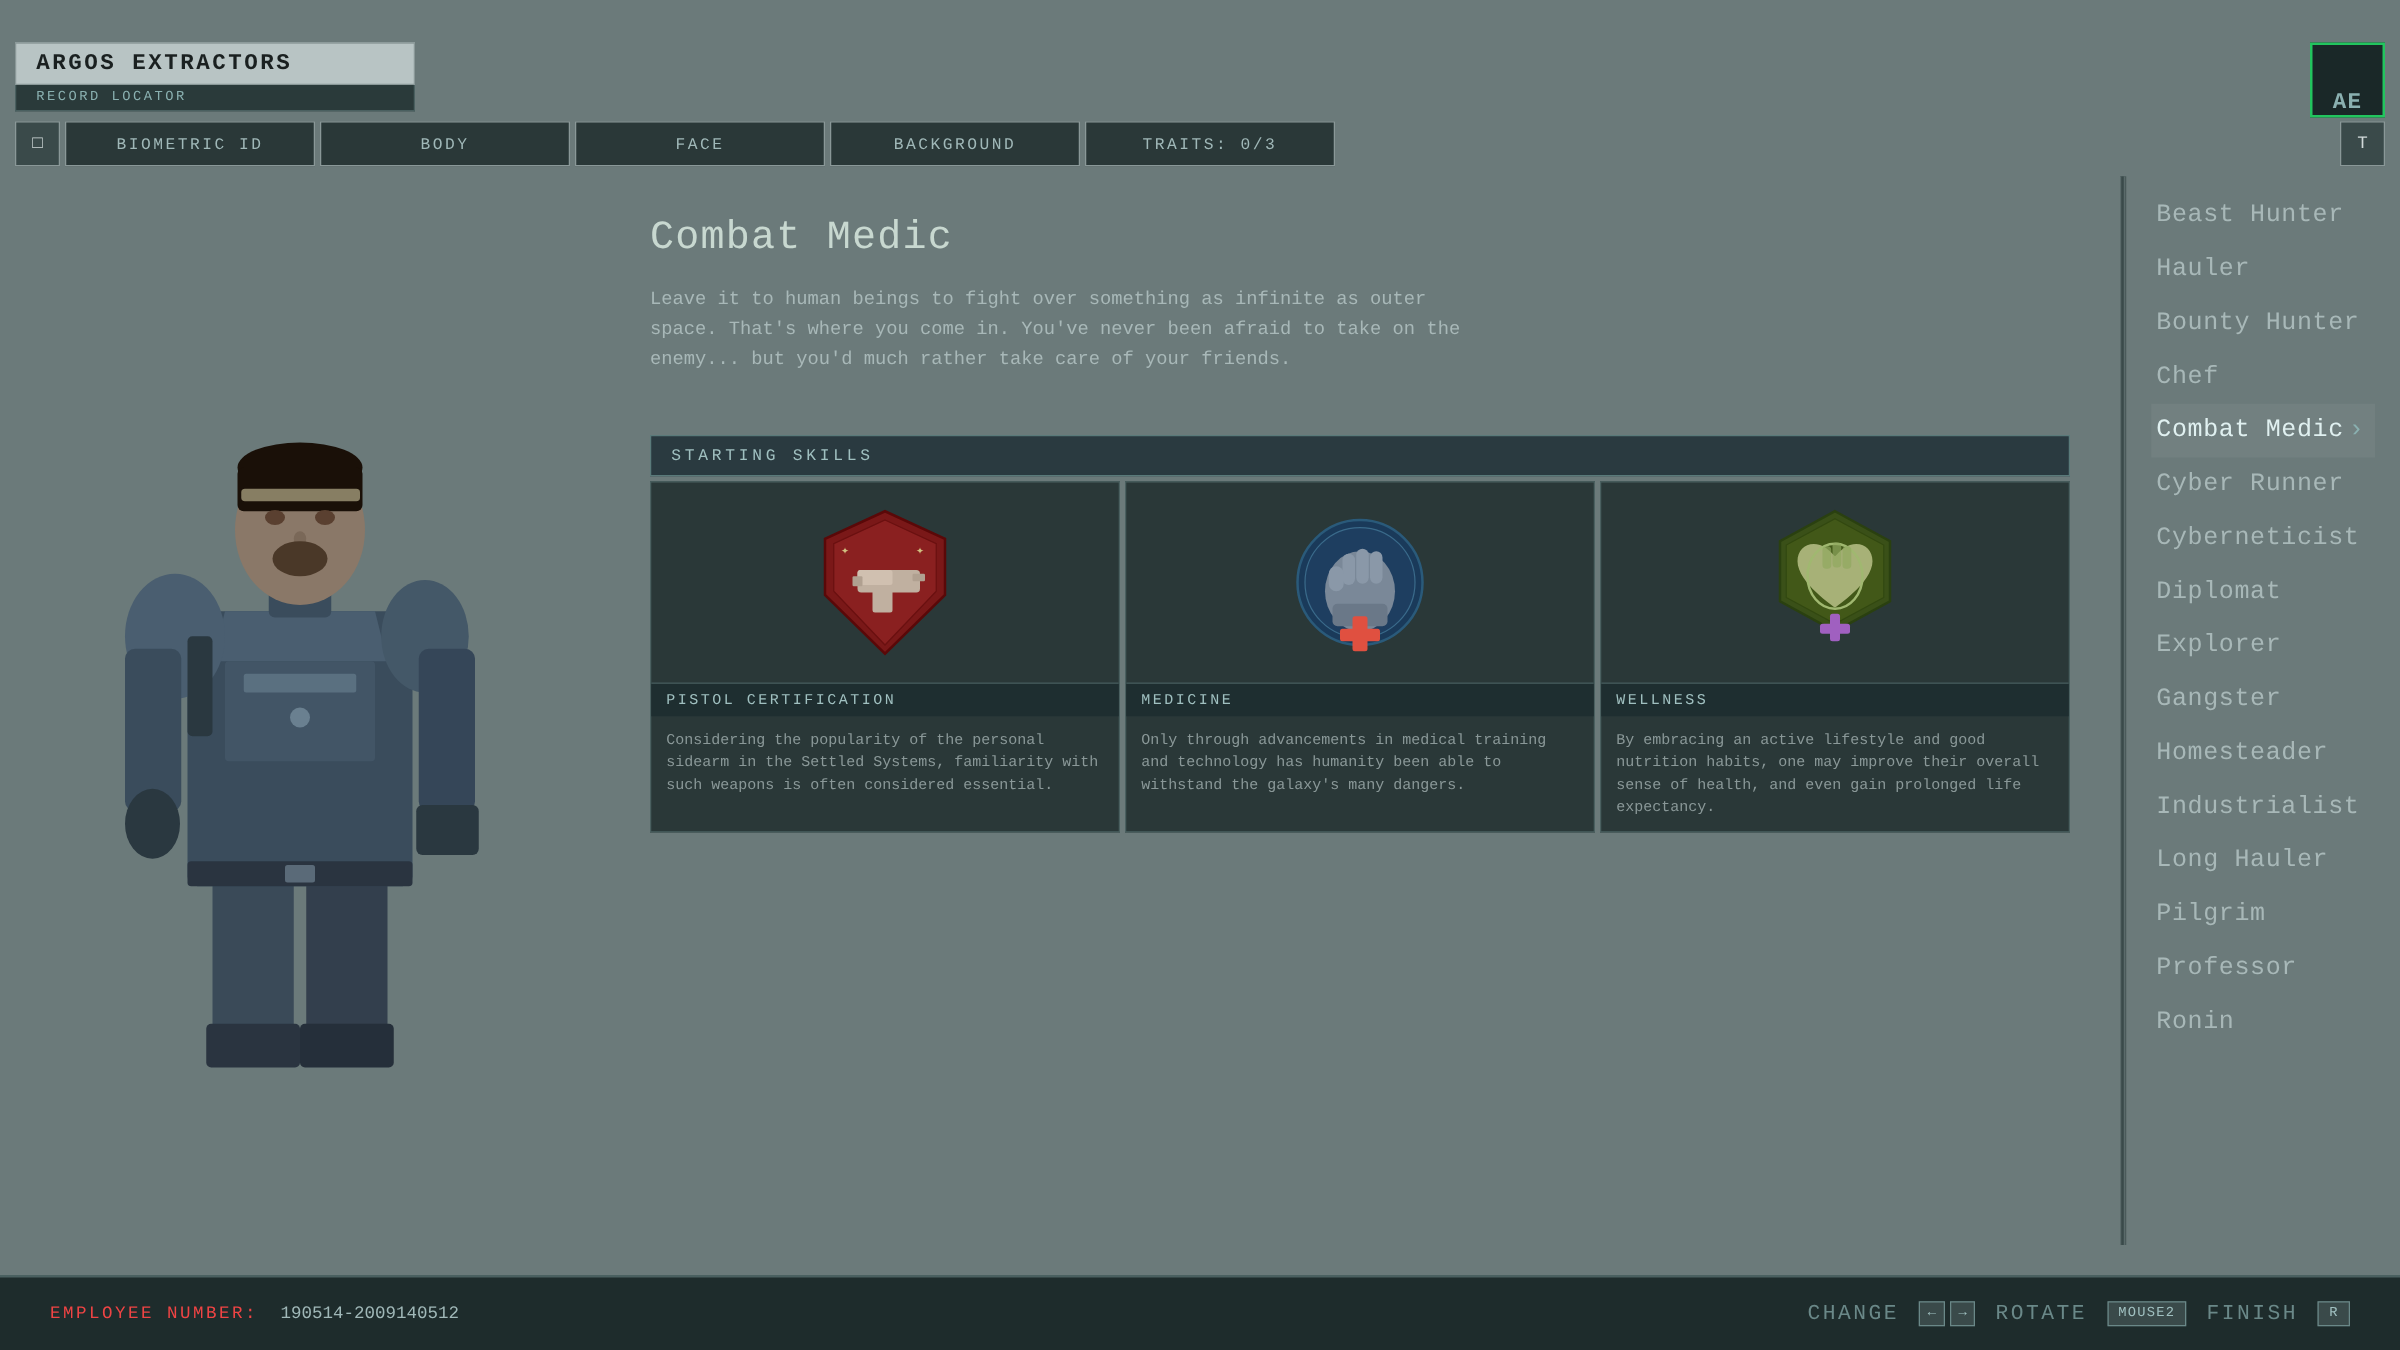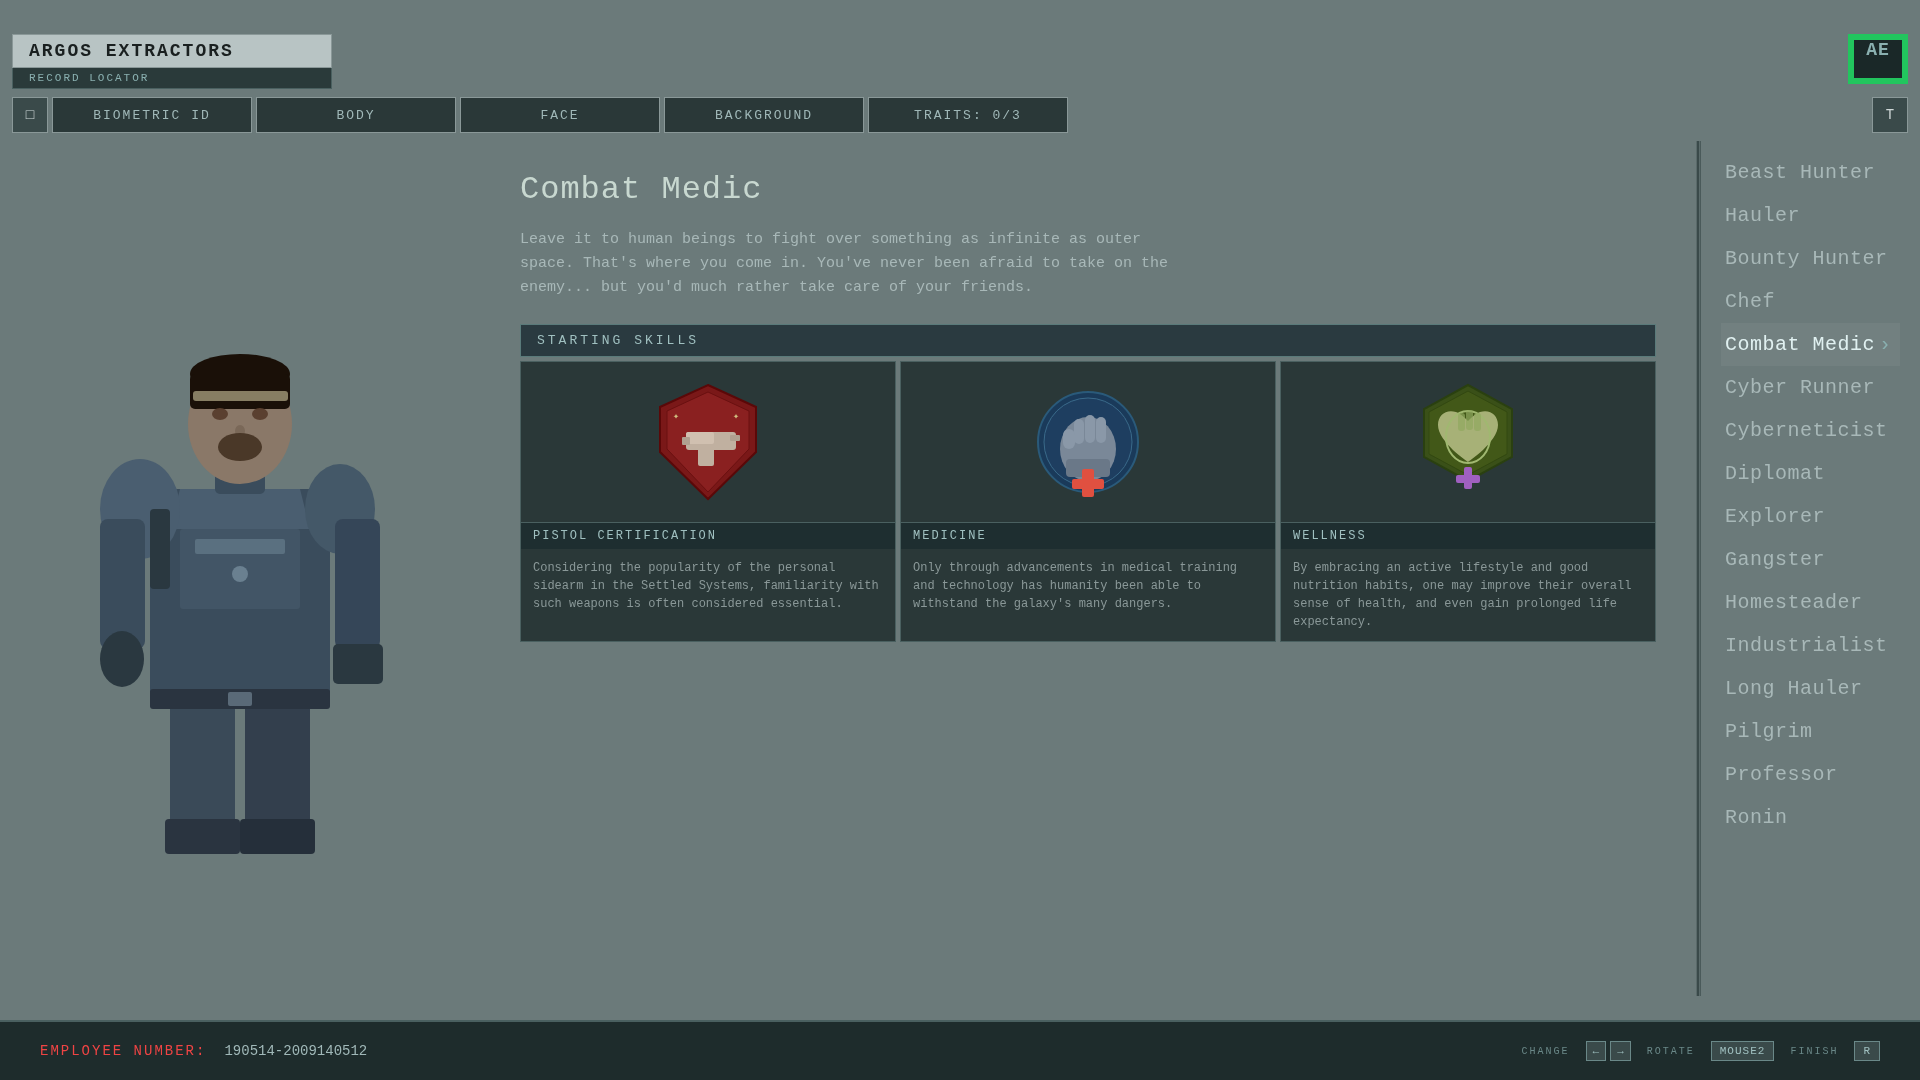--- a/index.html
+++ b/index.html
@@ -49,25 +49,25 @@
       padding: 4px 16px;
       border: 1px solid #4a6060;
       border-top: none;
     }
 
     .logo-block {
       position: absolute;
       right: 12px;
       top: 8px;
       width: 60px;
-      height: 50px;
-      border: 6px solid #22c55e;
+      height: 60px;
+      border: 2px solid #22c55e;
       background: #1a2828;
       display: flex;
-      align-items: flex-start;
+      align-items: flex-end;
       justify-content: center;
     }
 
     .logo-text {
       color: #8ab0b0;
       font-size: 18px;
       font-weight: bold;
       letter-spacing: 1px;
     }
 
@@ -169,21 +169,21 @@
     }
 
     .bg-description {
       font-size: 15px;
       color: #a8b8b8;
       line-height: 1.6;
       max-width: 680px;
     }
 
     .starting-skills-container {
-      margin-top: 4px;
+      margin-top: 28px;
     }
 
     .starting-skills-header {
       background: #2a3a40;
       border: 1px solid #5a7a7a;
       padding: 8px 16px;
       font-size: 13px;
       letter-spacing: 3px;
       color: #a0c0c0;
       margin-bottom: 0;
@@ -311,21 +311,21 @@
 
     .footer-spacer { flex: 1; }
 
     .footer-btn-group {
       display: flex;
       align-items: center;
       gap: 16px;
     }
 
     .footer-control-label {
-      font-size: 10px;
+      font-size: 17px;
       letter-spacing: 2px;
       color: #6a8888;
     }
 
     .footer-btn {
       display: flex;
       align-items: center;
       gap: 4px;
     }
 

